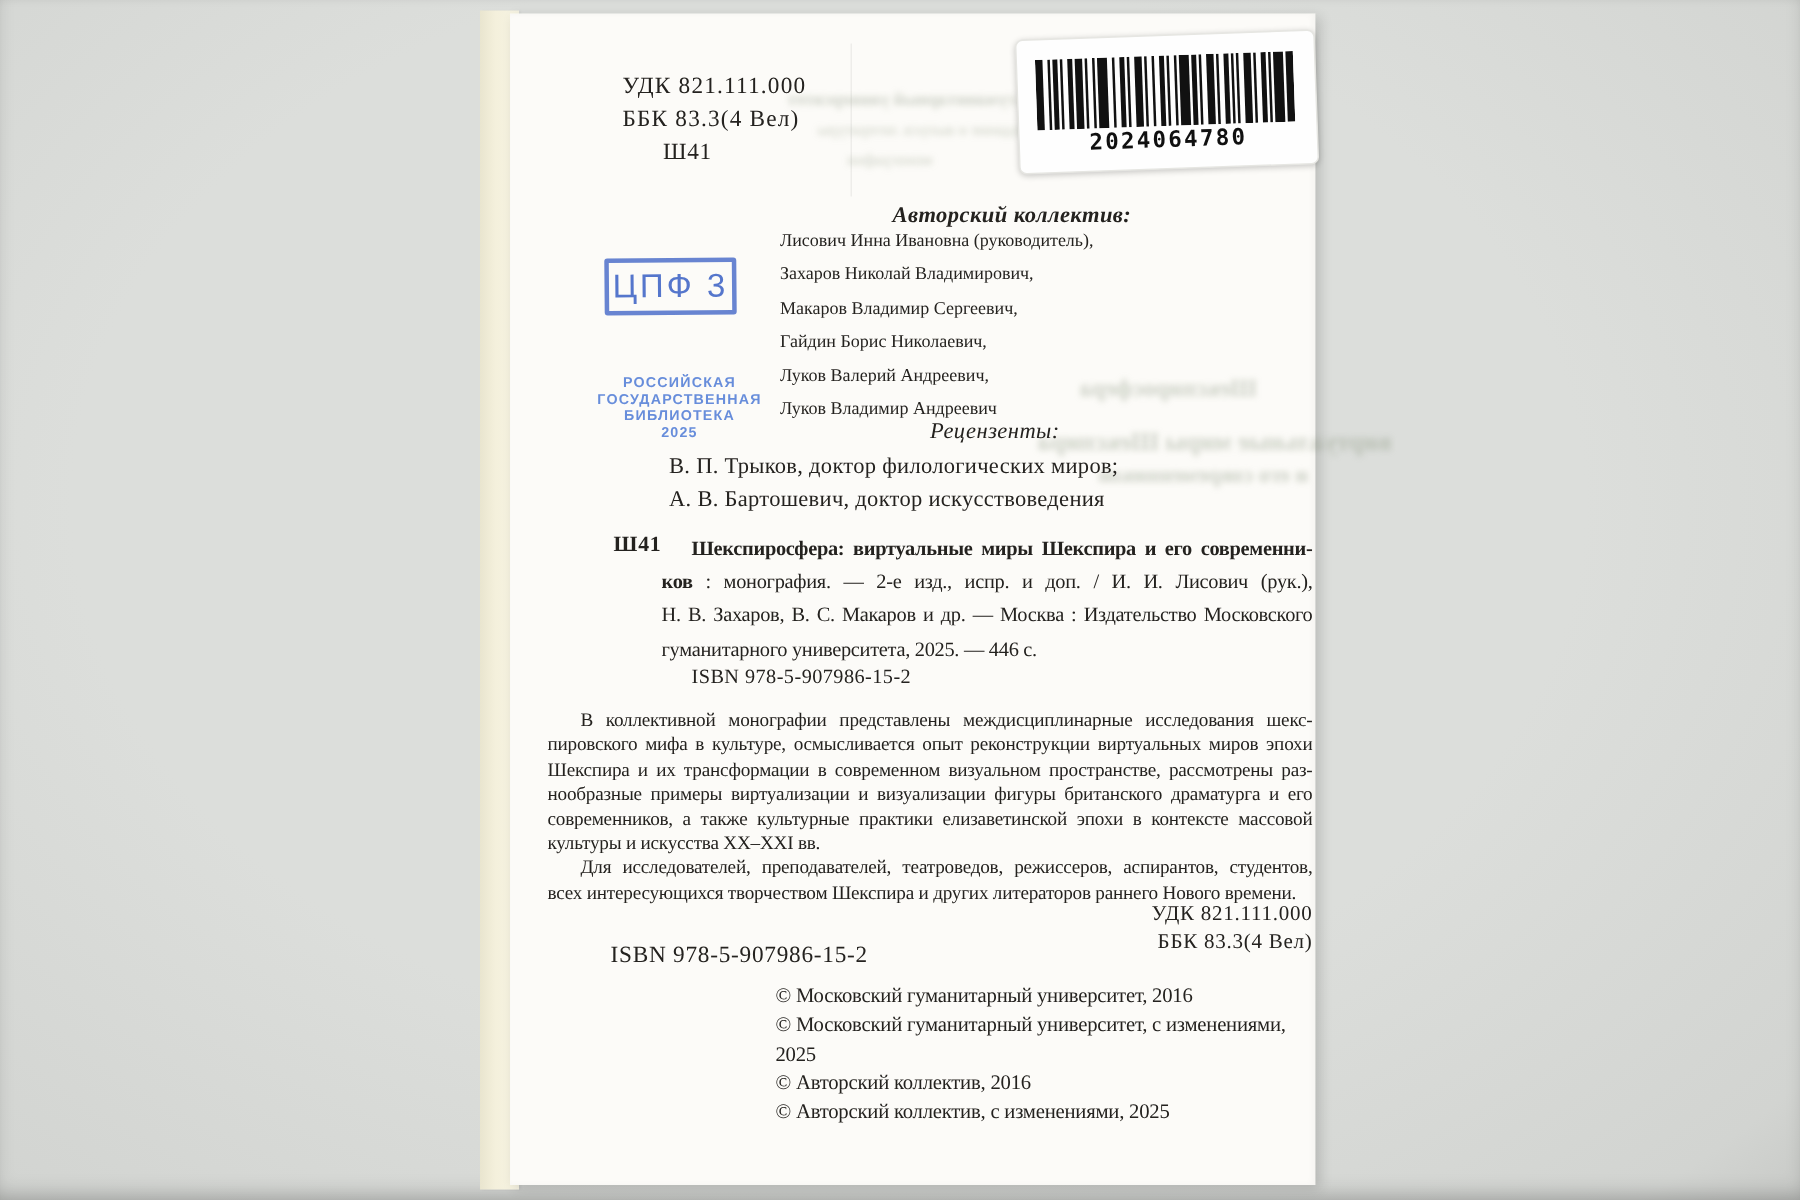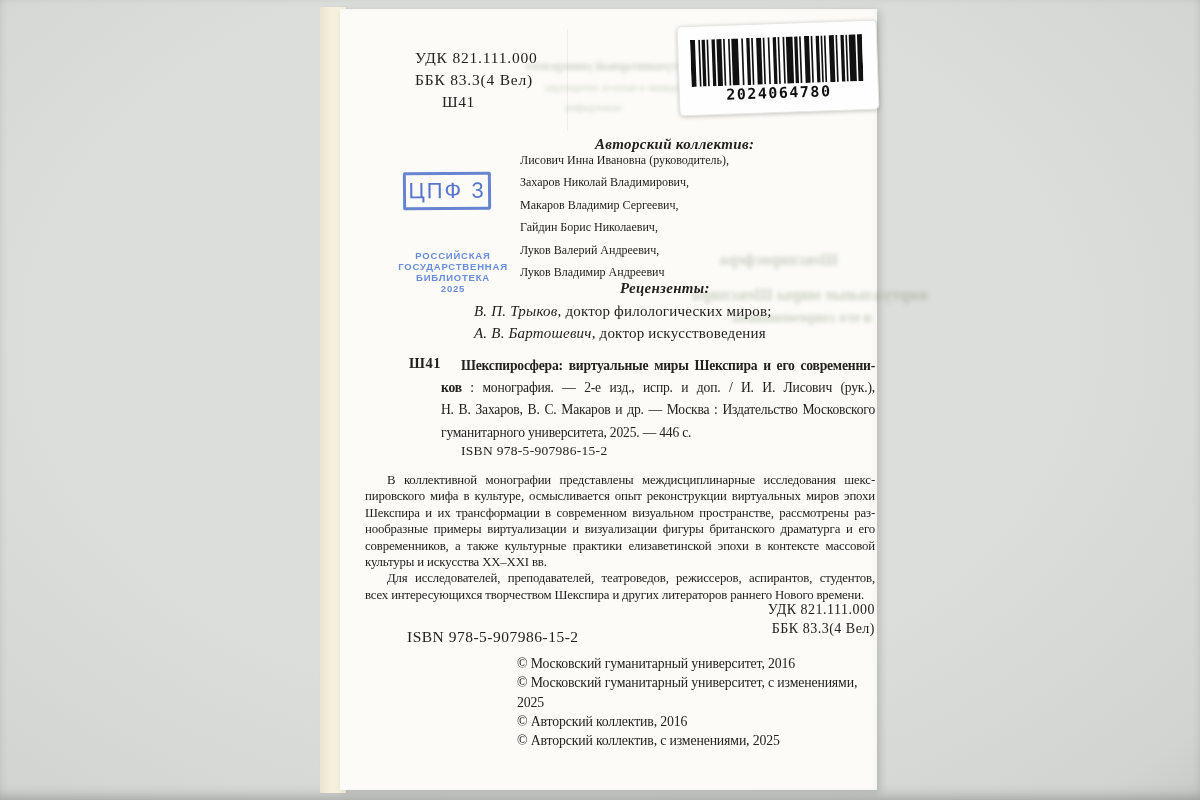--- a/index.html
+++ b/index.html
@@ -63,23 +63,23 @@
     font-family:"Liberation Sans",sans-serif;font-size:22px;font-weight:normal;letter-spacing:2px;
     transform:rotate(-0.5deg);
   }
   .lib-stamp{
     left:48px;top:241px;width:130px;text-align:center;
     color:rgba(90,131,216,0.92);
     font-family:"Liberation Sans",sans-serif;font-size:9.5px;font-weight:bold;
     letter-spacing:0.8px;line-height:11px;
   }
   
-  .rev-head{left:280px;top:271px;font-size:15px;font-weight:bold;font-style:italic;letter-spacing:0.3px;}
+  .rev-head{left:280px;top:271px;font-size:15px;font-weight:normal;font-style:italic;letter-spacing:0.3px;}
   .rev-list{left:106px;top:291px;font-size:15px;line-height:22px;letter-spacing:0.2px;}
-  .i{font-style:italic;margin-left:28px;}
+  .i{}
   .b{font-weight:bold;}
   
   .bib-code{left:69px;top:346px;font-size:14.5px;font-weight:bold;letter-spacing:0.5px;}
   .bib{left:101px;top:346px;width:434px;font-size:13.6px;line-height:22.2px;letter-spacing:-0.2px;}
   .line{height:22.2px;overflow:hidden;}
   .just{text-align:justify;text-align-last:justify;}
   .ind20{text-indent:20px;}
   
   .isbn-top{left:121px;top:434px;font-size:13.5px;letter-spacing:0.3px;}
   .annot{left:25px;top:463px;width:510px;font-size:12.8px;line-height:16.4px;letter-spacing:-0.15px;}

